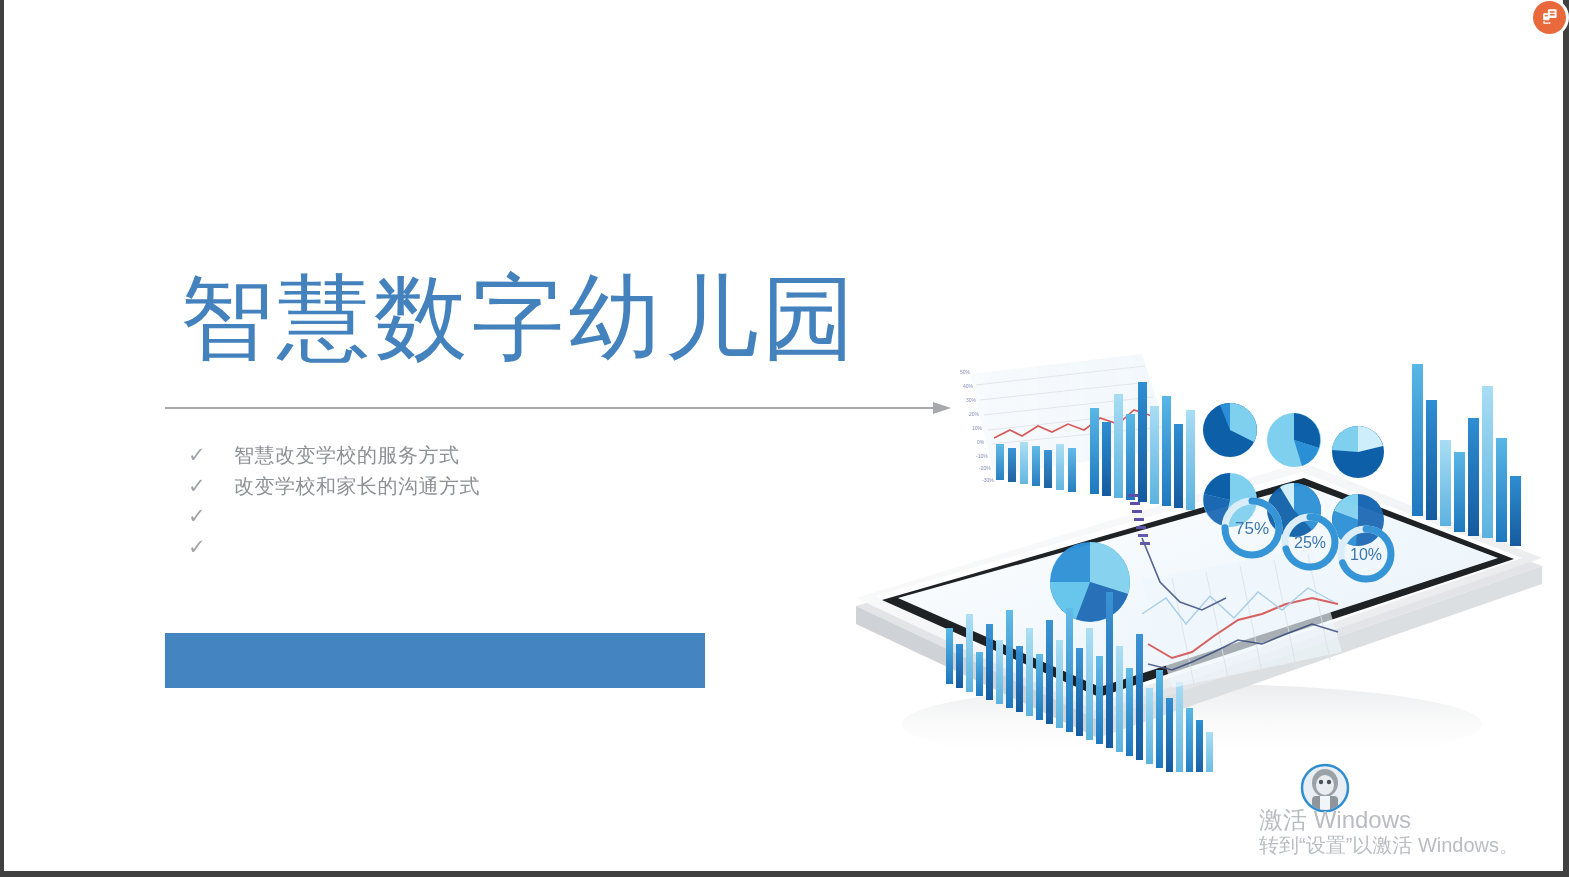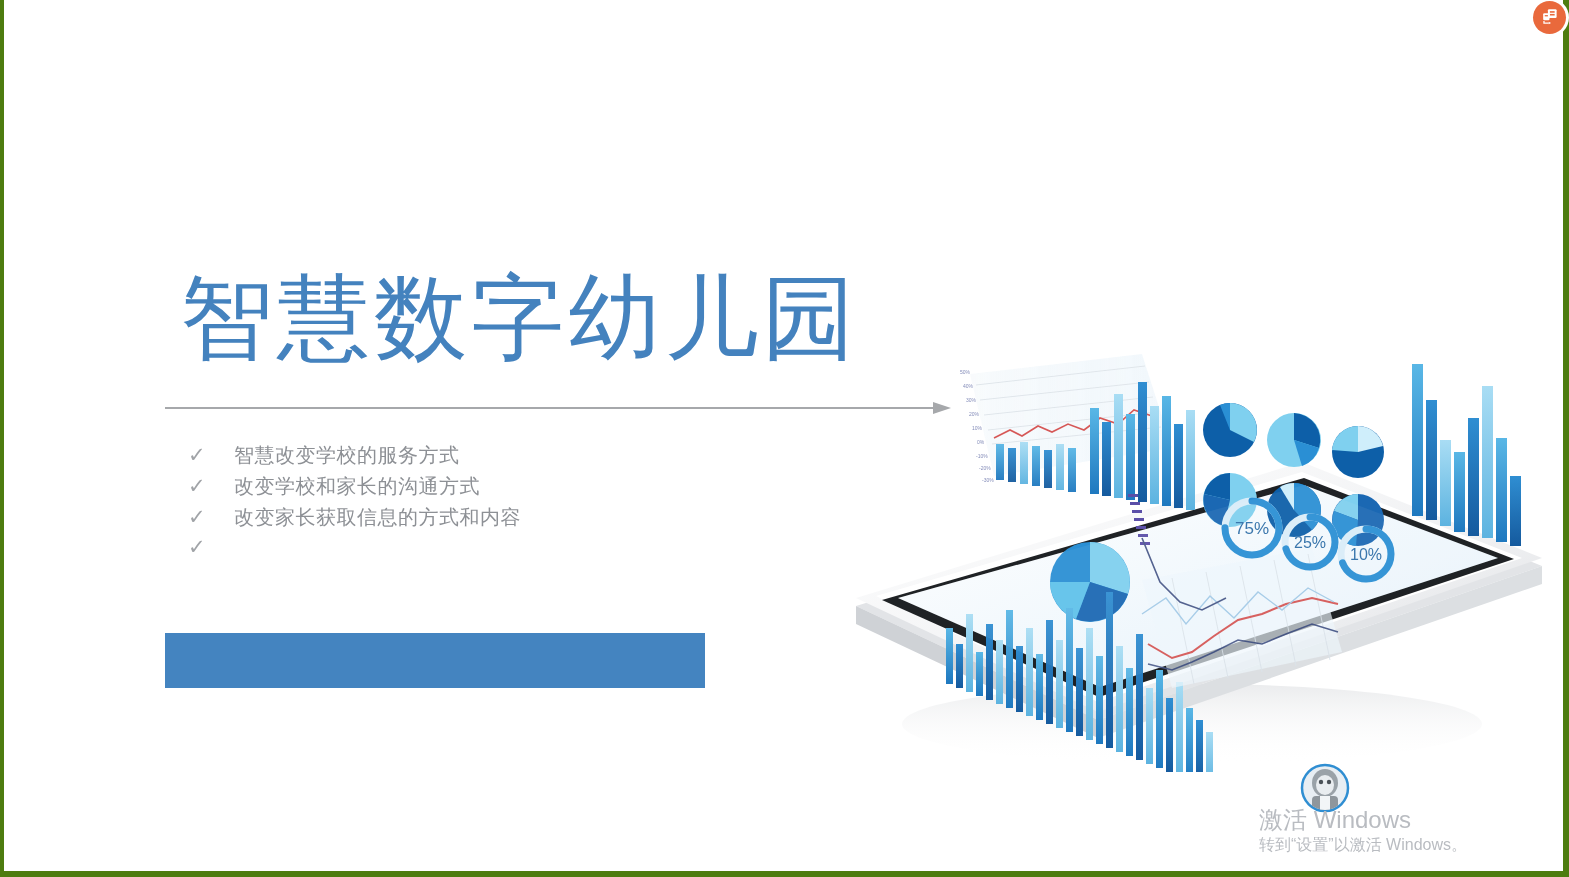--- a/index.html
+++ b/index.html
@@ -9,21 +9,21 @@
     height: 877px;
     overflow: hidden;
     background: #e6e7e9;
     font-family: "Liberation Sans", sans-serif;
   }
 
   #slide-frame {
     position: relative;
     width: 1569px;
     height: 877px;
-    background: #4d7c0f;
+    background: #404040;
   }
 
   
   #slide-canvas {
     position: absolute;
     left: 4px;
     top: 0px;
     width: 1559px;
     height: 871px;
     background: #ffffff;
@@ -117,21 +117,21 @@
   }
   #activation-title {
     font-family: "Liberation Sans", sans-serif;
     font-size: 24px;
     color: #b9bcc1;
     line-height: 28px;
     white-space: nowrap;
   }
   #activation-subtitle {
     font-family: "Liberation Sans", sans-serif;
-    font-size: 16px;
+    font-size: 20px;
     color: #b9bcc1;
     line-height: 22px;
     white-space: nowrap;
   }
   #avatar-badge {
     position: absolute;
     left: 1296px;
     top: 763px;
     width: 50px;
     height: 50px;
@@ -175,21 +175,20 @@
         <span class="bullet-text">智慧改变学校的服务方式</span>
       </div>
 
       <div class="bullet-row">
         <span class="bullet-check">✓</span>
         <span class="bullet-text">改变学校和家长的沟通方式</span>
       </div>
 
       <div class="bullet-row">
         <span class="bullet-check">✓</span>
-        <span class="bullet-text">改变家长获取信息的方式和内容</span>
       </div>
 
       <div class="bullet-row">
         <span class="bullet-check">✓</span>
       </div>
 
     </div>
 
     <div id="accent-bar"></div>
 

